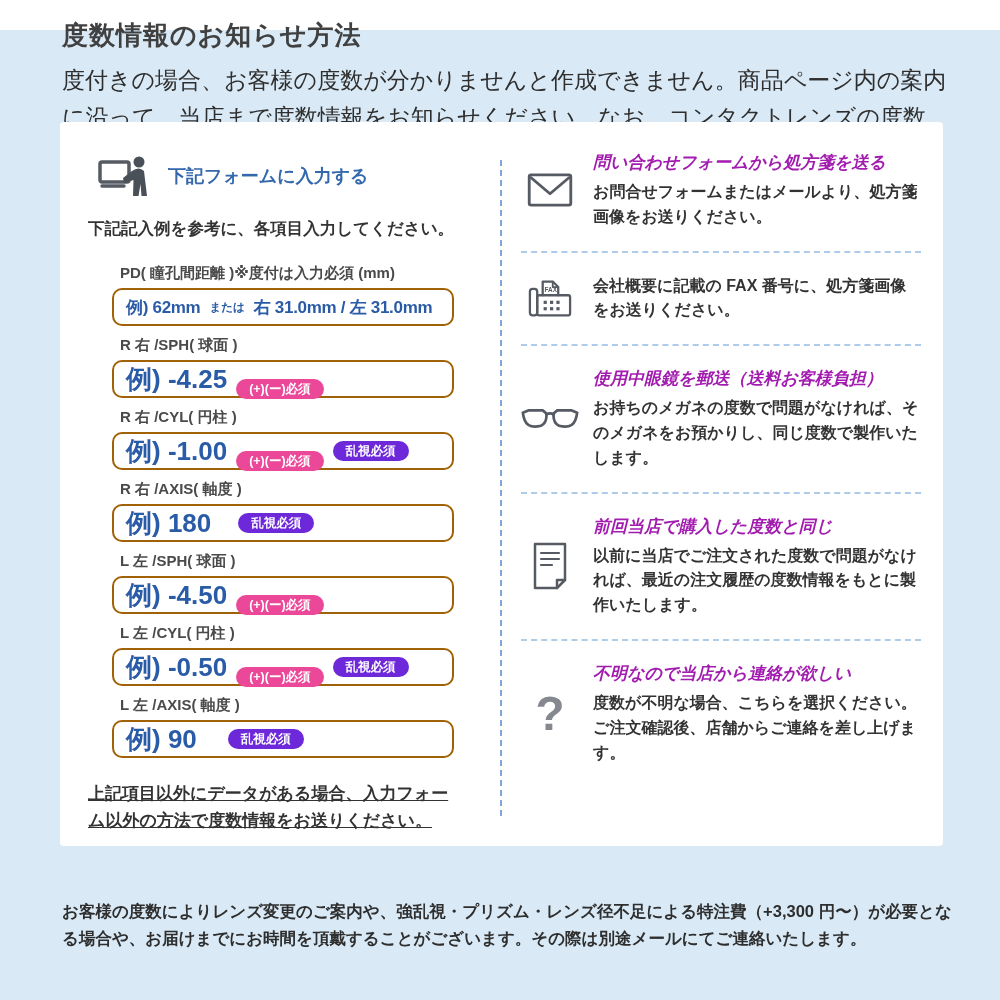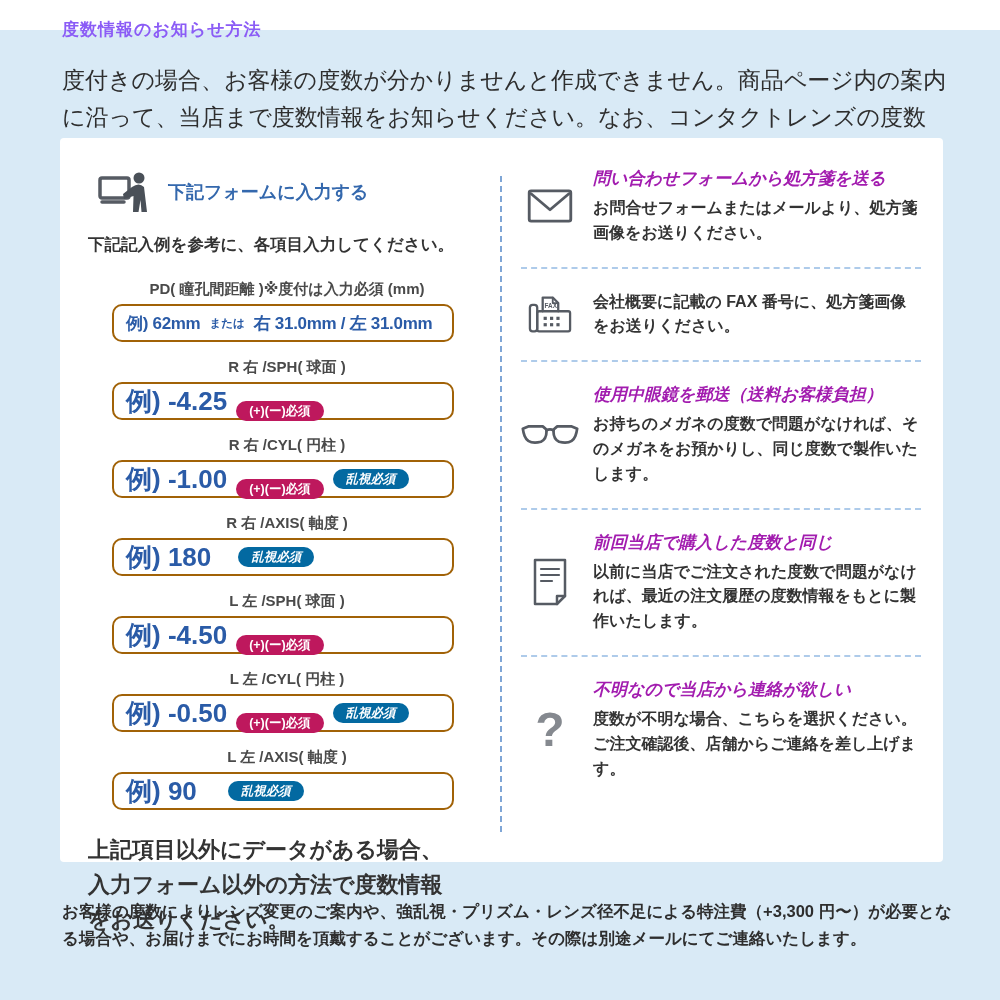--- a/index.html
+++ b/index.html
@@ -8,54 +8,54 @@
     font-family: "Liberation Sans", "DejaVu Sans", sans-serif;
     background:#ffffff;
     width:1000px; height:1000px; position:relative;
   }
   .blue-section {
     position:absolute; left:0; top:30px; width:1000px; height:970px;
     background:#d9eaf6;
   }
   .page-title {
     position:absolute; left:62px; top:18px;
-    font-size:17px; font-weight:bold; color:#8b5cf6; letter-spacing:1px;
+    font-size:26px; font-weight:bold; color:#404040; letter-spacing:1px;
   }
   .intro {
     position:absolute; left:62px; top:62px; width:886px;
     font-size:23px; line-height:1.6; color:#2e2e2e; font-weight:400;
   }
   .card {
-    position:absolute; left:60px; top:138px; width:883px; height:724px;
+    position:absolute; left:60px; top:122px; width:883px; height:724px;
     background:#ffffff; border-radius:4px; display:flex;
   }
   
   .col-left { width:440px; padding:32px 0 0 28px; }
   .col-divider { width:0; border-left:2px dashed #7fa6d6; margin:38px 0 30px 0; }
   .form-header { display:flex; align-items:center; gap:16px; margin:0 0 20px 10px; }
   .form-header-icon { width:54px; height:44px; flex:none; }
   .form-heading { font-size:18px; font-weight:bold; color:#3468ad; }
   .form-instruction { font-size:16.5px; font-weight:600; color:#333; margin-bottom:24px; }
   .form-fields { margin-left:24px; width:342px; }
-  .field-label { font-size:15px; font-weight:bold; color:#4a4a4a; margin:16px 0 5px 8px;text-align:center; }
+  .field-label { font-size:15px; font-weight:bold; color:#4a4a4a; margin:4px 0 5px 8px; }
   .field-box {
     height:38px; border:2px solid #a16207; border-radius:10px; background:#fff;
     display:flex; align-items:center; gap:9px; padding:0 12px; margin-bottom:10px;
   }
   .field-value { color:#2a5ba7; font-weight:bold; font-size:26px; white-space:nowrap; }
   .field-box.wide .field-value { font-size:17px; letter-spacing:-0.3px; }
   .value-small { color:#2a5ba7; font-weight:bold; font-size:11.5px; white-space:nowrap; }
   .badge {
     border-radius:999px; color:#ffffff; font-weight:bold; font-size:12.5px;
     padding:4px 13px; white-space:nowrap; line-height:1;
   }
-  .badge-blue { background:#be185d;margin-top:20px; }
-  .badge-orange { background:#0369a1;font-style:italic; }
-  .form-note { font-size:22px; font-weight:600; color:#333; line-height:1.6;
-    margin:22px 0 0 0; width:372px; }
+  .badge-blue { background:#ec4899;margin-top:20px; }
+  .badge-orange { background:#6d28d9; }
+  .form-note { font-size:17px; font-weight:600; color:#333; line-height:1.6;
+    margin:22px 0 0 0; width:372px;text-decoration:underline; }
   
   .col-right { flex:1; padding:8px 22px 0 19px; display:flex; flex-direction:column; }
   .method { display:flex; align-items:center; gap:14px; padding:21px 0; }
   .method + .method { border-top:2px dashed #aecbea; }
   .method-icon { width:58px; flex:none; display:flex; justify-content:center; align-items:center; }
   .method-text { flex:1; }
   .method-title { font-size:17px; font-weight:bold; color:#a21caf; margin-bottom:6px;font-style:italic; }
   .method-body { font-size:16px; font-weight:600; line-height:1.55; color:#333; }
   .question-glyph { font-size:48px; font-weight:bold; color:#85898f;
     font-family:"Liberation Sans", sans-serif; }

